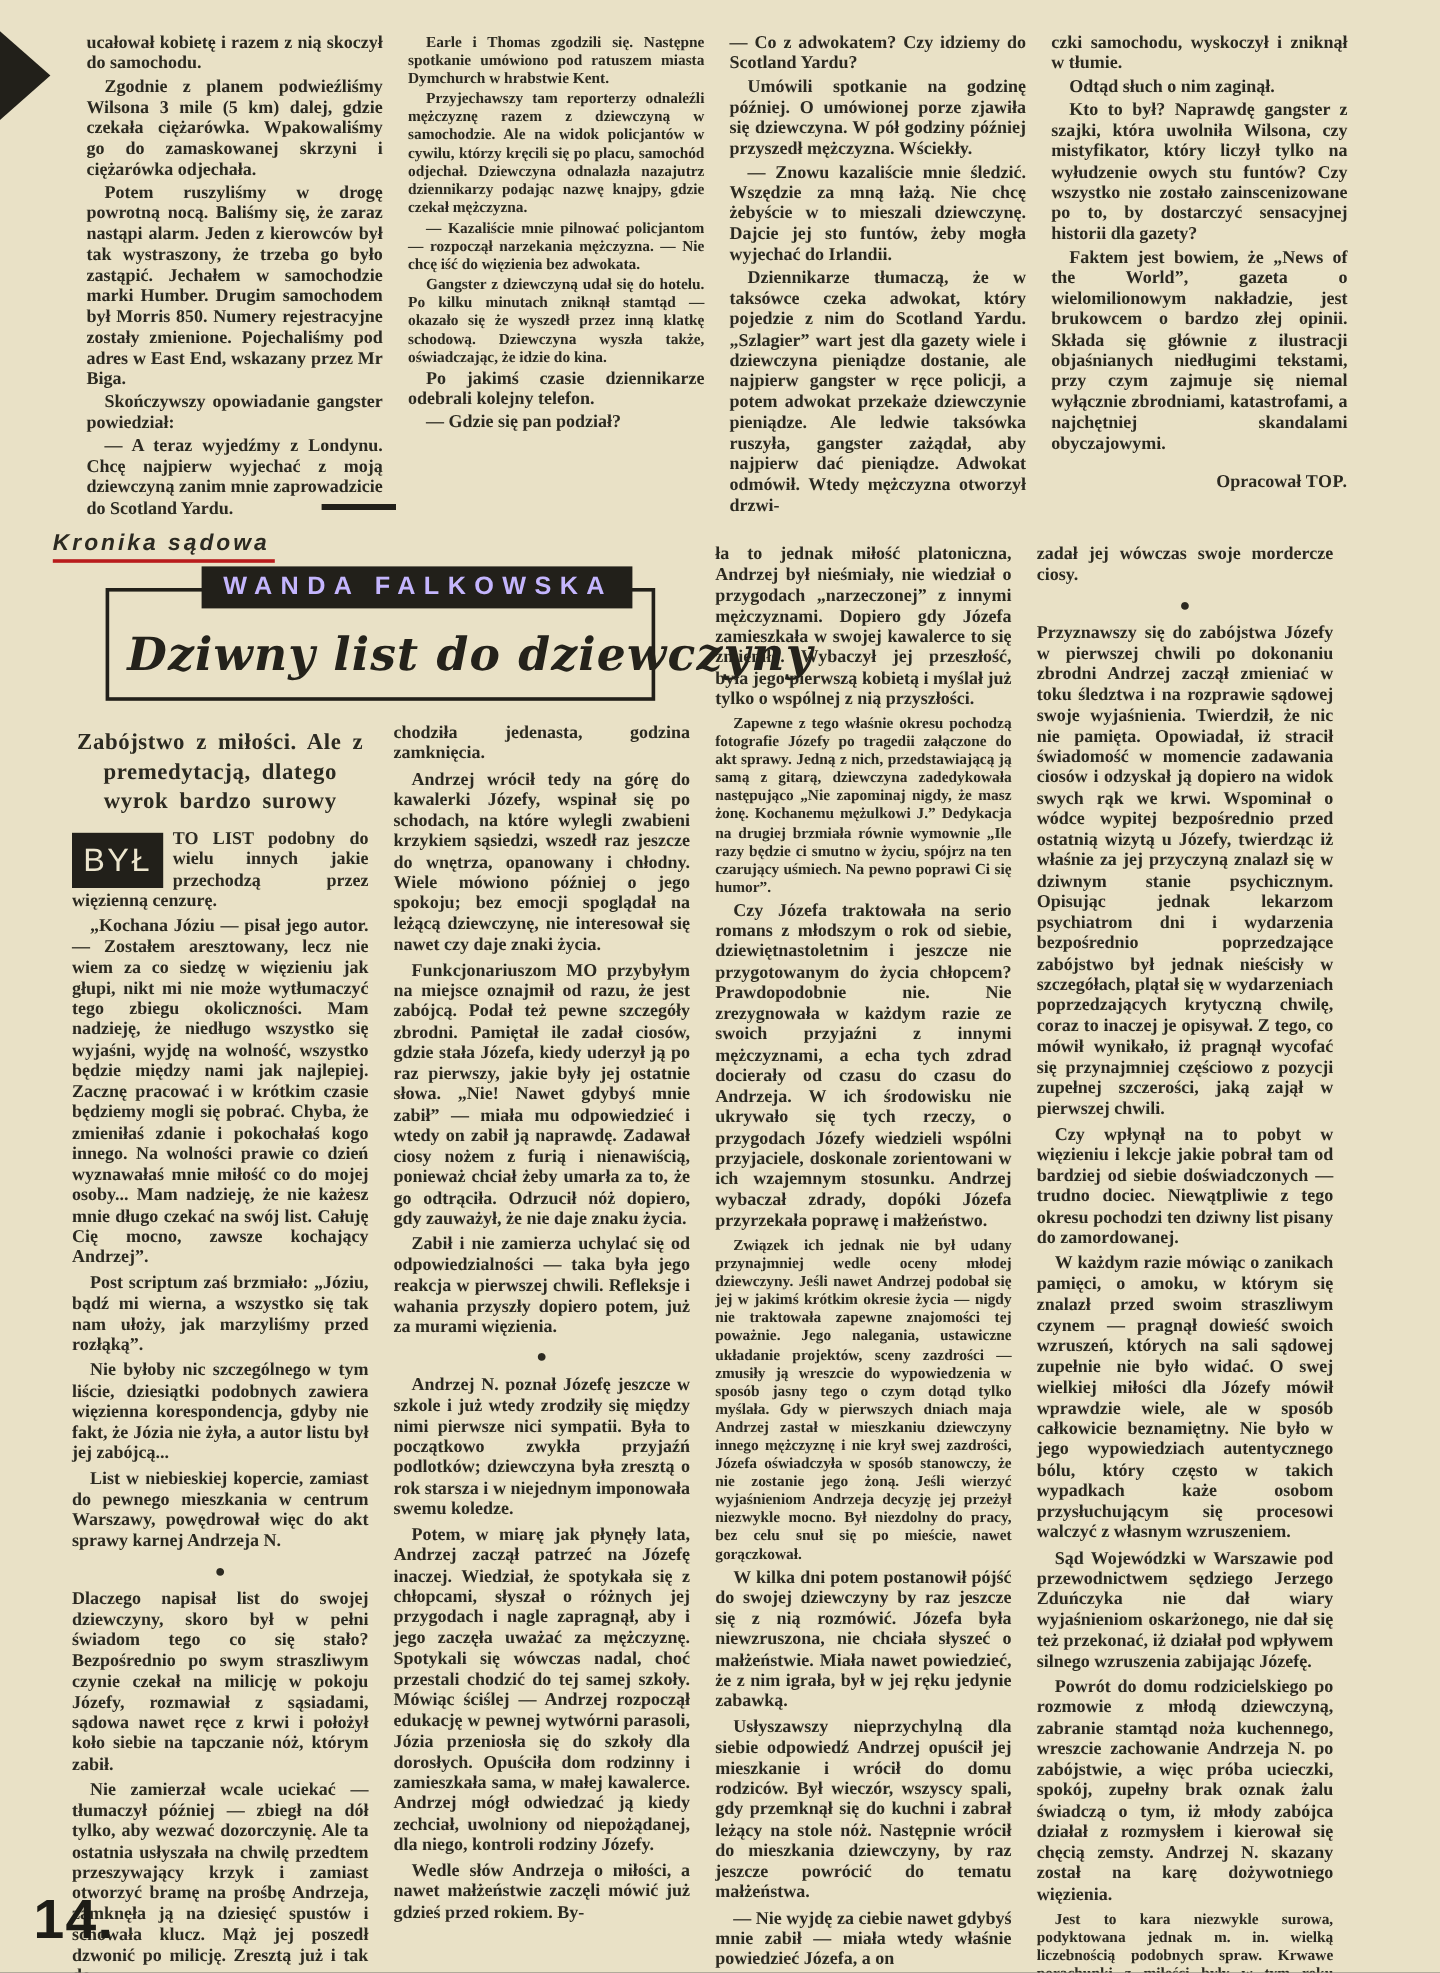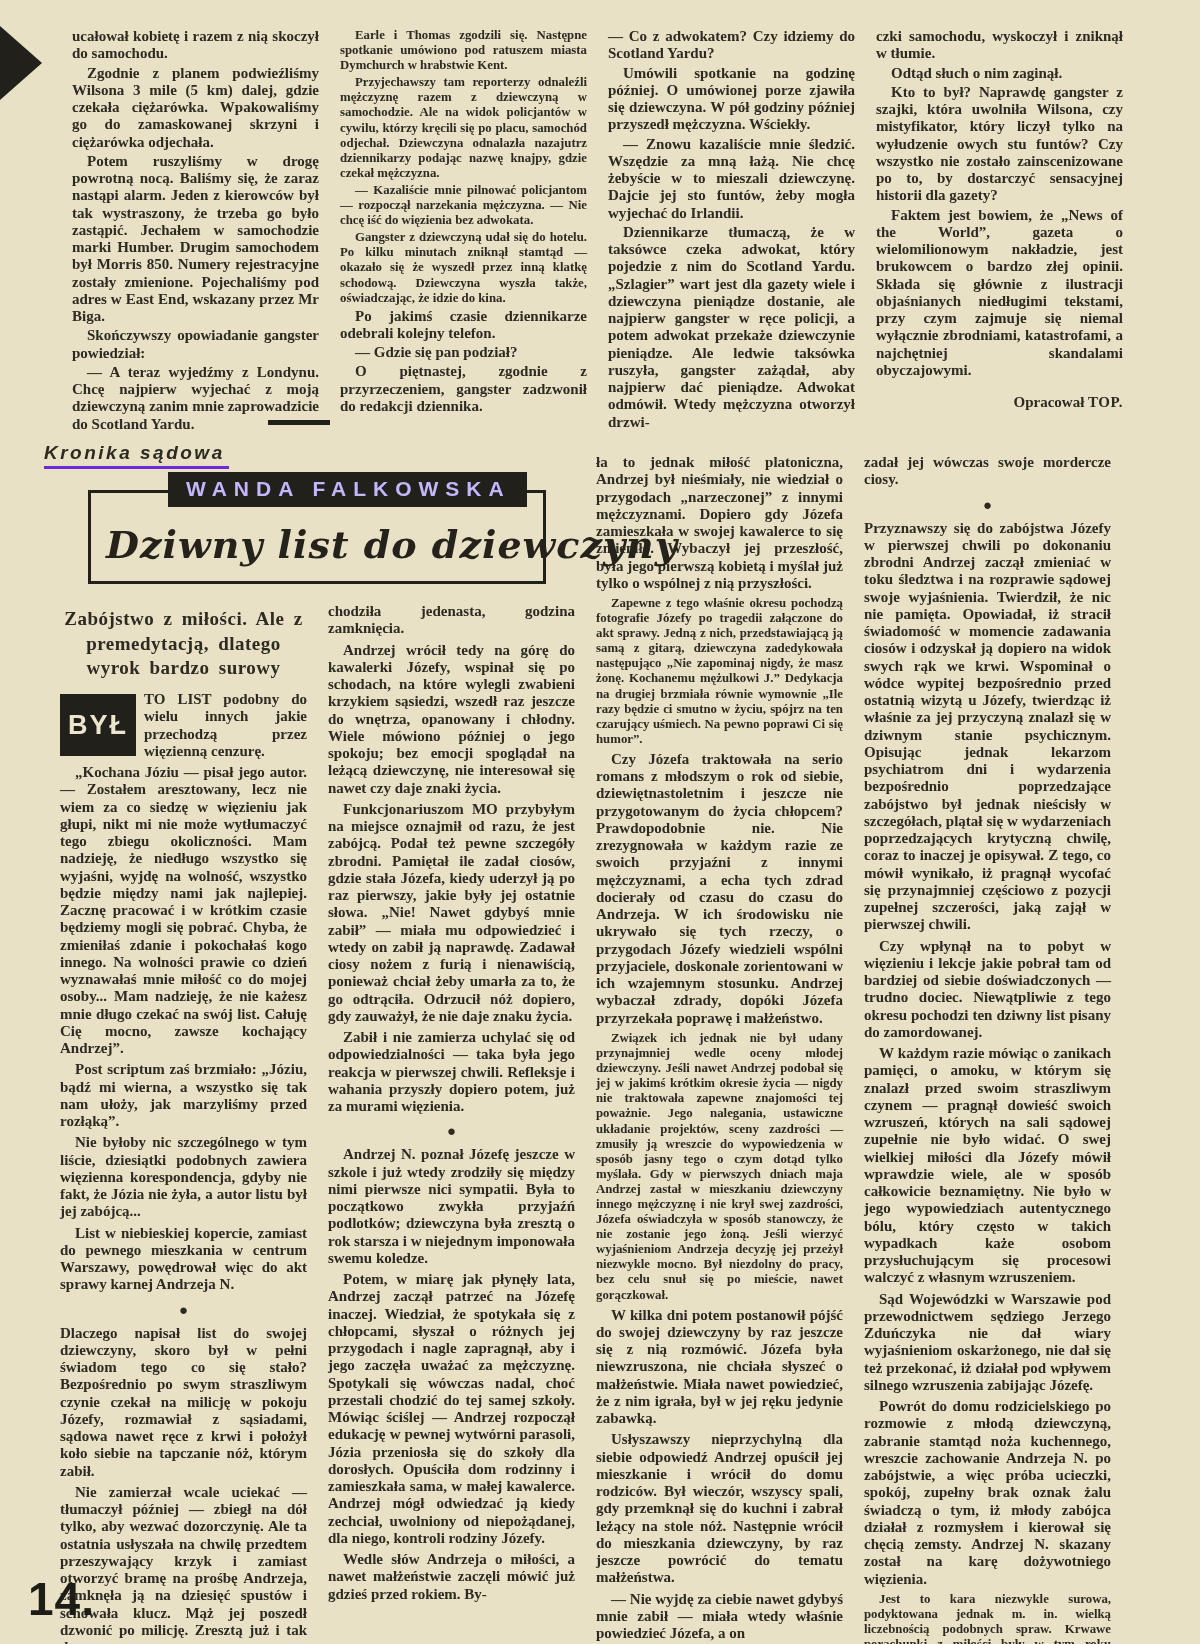--- a/index.html
+++ b/index.html
@@ -33,33 +33,33 @@
   .feature-section{position:absolute;left:60px;top:438px;width:1052px;display:flex;gap:21px;}
   .half{width:515px;}
   .cols{display:flex;gap:21px;}
   .cols .col{width:247px;}
   .feat .para + .para{margin-top:4px;}
   .right-pad{padding-top:16px;}
   
   .header-block{position:relative;height:165px;}
   .kicker{position:absolute;left:-16px;top:4px;
     font-family:"Liberation Sans",sans-serif;font-style:italic;font-weight:700;
-    font-size:19px;letter-spacing:2.5px;border-bottom:3px solid #6d28d9;padding:0 4px 2px 0;}
+    font-size:19px;letter-spacing:2.5px;border-bottom:3px solid #b91c1c;padding:0 4px 2px 0;}
   .title-frame{position:absolute;left:28px;top:52px;width:452px;height:88px;border:3px solid #22201a;}
   .byline-banner{position:absolute;left:108px;top:34px;background:#22201a;color:#c4b5fd;
     font-family:"Liberation Sans",sans-serif;font-weight:700;font-size:21px;
     letter-spacing:7px;padding:5px 16px 6px 18px;white-space:nowrap;}
   .script-title{position:absolute;left:46px;top:84px;
     font-family:"DejaVu Serif",serif;font-style:italic;font-weight:700;
     font-size:38px;letter-spacing:1px;white-space:nowrap;color:#24221b;}
   
   .headline{margin:4px 0 10px 0;font-size:19px;line-height:1.3;text-align:center;
     word-spacing:4px;letter-spacing:0.5px;font-weight:700;}
-  .dropcap{float:left;width:76px;height:62px;margin:3px 8px 2px 0;background:#22201a;color:#ece5cd;
-    font-family:"Liberation Sans",sans-serif;font-weight:700;font-size:27px;letter-spacing:2px;
+  .dropcap{float:left;width:76px;height:46px;margin:3px 8px 2px 0;background:#22201a;color:#ece5cd;
+    font-family:"Liberation Sans",sans-serif;font-weight:400;font-size:27px;letter-spacing:2px;
     display:flex;align-items:center;justify-content:center;text-align:right;}
 </style>
 </head>
 <body>
 
 <div class="page">
 
   <div class="cont-arrow"></div>
   <div class="end-rule"></div>
 
@@ -71,21 +71,20 @@
       <p class="para">Skończywszy opowiadanie gangster powiedział:</p>
       <p class="para">— A teraz wyjedźmy z Londynu. Chcę najpierw wyjechać z moją dziewczyną zanim mnie zaprowadzicie do Scotland Yardu.</p>
     </div>
     <div class="col">
       <p class="para sb">Earle i Thomas zgodzili się. Następne spotkanie umówiono pod ratuszem miasta Dymchurch w hrabstwie Kent.</p>
       <p class="para sb">Przyjechawszy tam reporterzy odnaleźli mężczyznę razem z dziewczyną w samochodzie. Ale na widok policjantów w cywilu, którzy kręcili się po placu, samochód odjechał. Dziewczyna odnalazła nazajutrz dziennikarzy podając nazwę knajpy, gdzie czekał mężczyzna.</p>
       <p class="para sb">— Kazaliście mnie pilnować policjantom — rozpoczął narzekania mężczyzna. — Nie chcę iść do więzienia bez adwokata.</p>
       <p class="para sb">Gangster z dziewczyną udał się do hotelu. Po kilku minutach zniknął stamtąd — okazało się że wyszedł przez inną klatkę schodową. Dziewczyna wyszła także, oświadczając, że idzie do kina.</p>
       <p class="para">Po jakimś czasie dziennikarze odebrali kolejny telefon.</p>
       <p class="para">— Gdzie się pan podział?</p>
-      <p class="para">O piętnastej, zgodnie z przyrzeczeniem, gangster zadzwonił do redakcji dziennika.</p>
     </div>
     <div class="col">
       <p class="para cont">— Co z adwokatem? Czy idziemy do Scotland Yardu?</p>
       <p class="para">Umówili spotkanie na godzinę później. O umówionej porze zjawiła się dziewczyna. W pół godziny później przyszedł mężczyzna. Wściekły.</p>
       <p class="para">— Znowu kazaliście mnie śledzić. Wszędzie za mną łażą. Nie chcę żebyście w to mieszali dziewczynę. Dajcie jej sto funtów, żeby mogła wyjechać do Irlandii.</p>
       <p class="para">Dziennikarze tłumaczą, że w taksówce czeka adwokat, który pojedzie z nim do Scotland Yardu. „Szlagier” wart jest dla gazety wiele i dziewczyna pieniądze dostanie, ale najpierw gangster w ręce policji, a potem adwokat przekaże dziewczynie pieniądze. Ale ledwie taksówka ruszyła, gangster zażądał, aby najpierw dać pieniądze. Adwokat odmówił. Wtedy mężczyzna otworzył drzwi-</p>
     </div>
     <div class="col">
       <p class="para cont">czki samochodu, wyskoczył i zniknął w tłumie.</p>
       <p class="para">Odtąd słuch o nim zaginął.</p>

